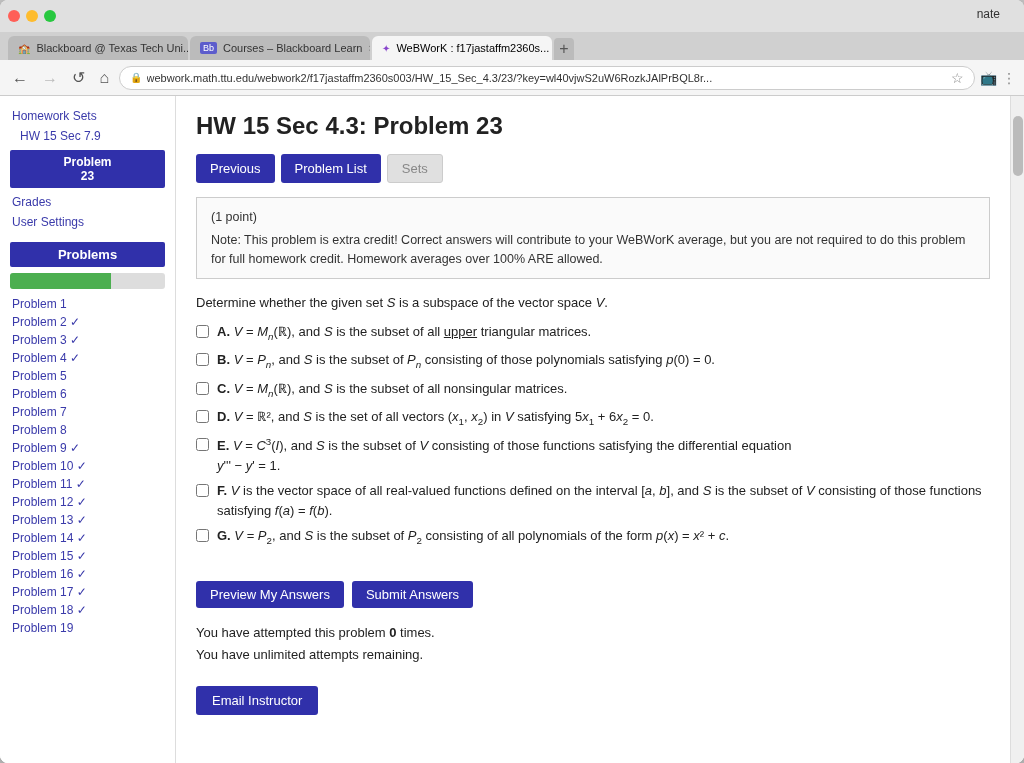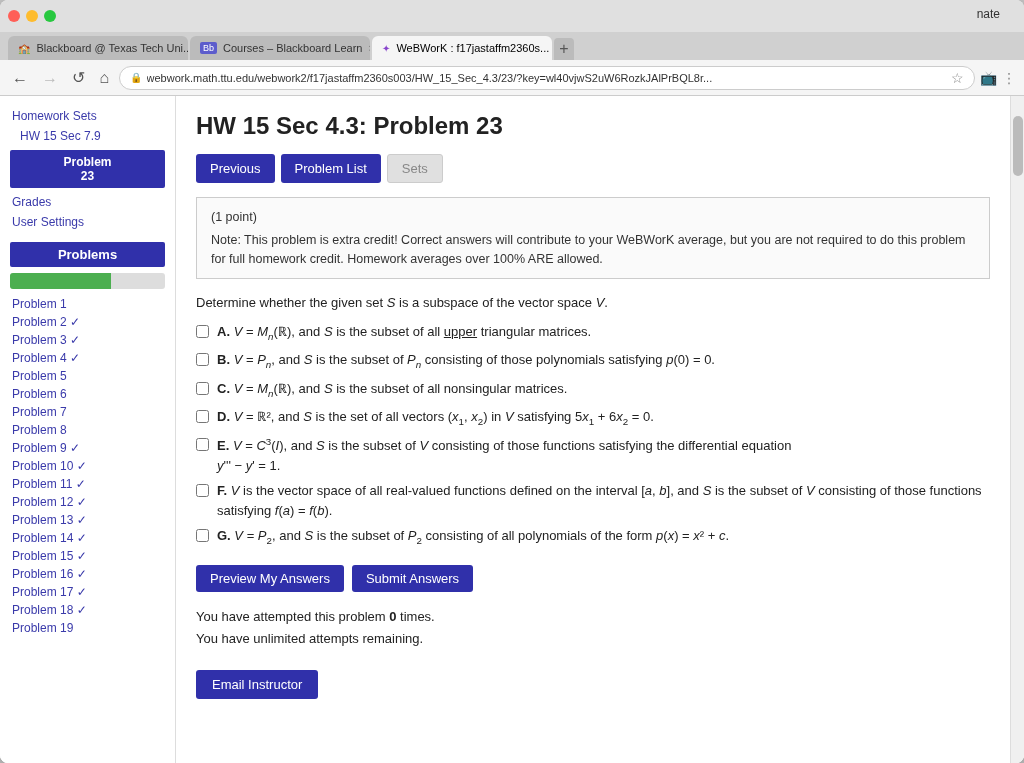--- a/index.html
+++ b/index.html
@@ -218,21 +218,21 @@
     }
 
     .question-text {
       font-size: 13px;
       margin-bottom: 12px;
       color: #222;
     }
 
     .option-list {
       list-style: none;
-      margin-bottom: 16px;
+      margin-bottom: 32px;
     }
     .option-item {
       display: flex;
       align-items: flex-start;
       gap: 8px;
       margin-bottom: 6px;
       font-size: 13px;
       color: #222;
       line-height: 1.5;
     }

